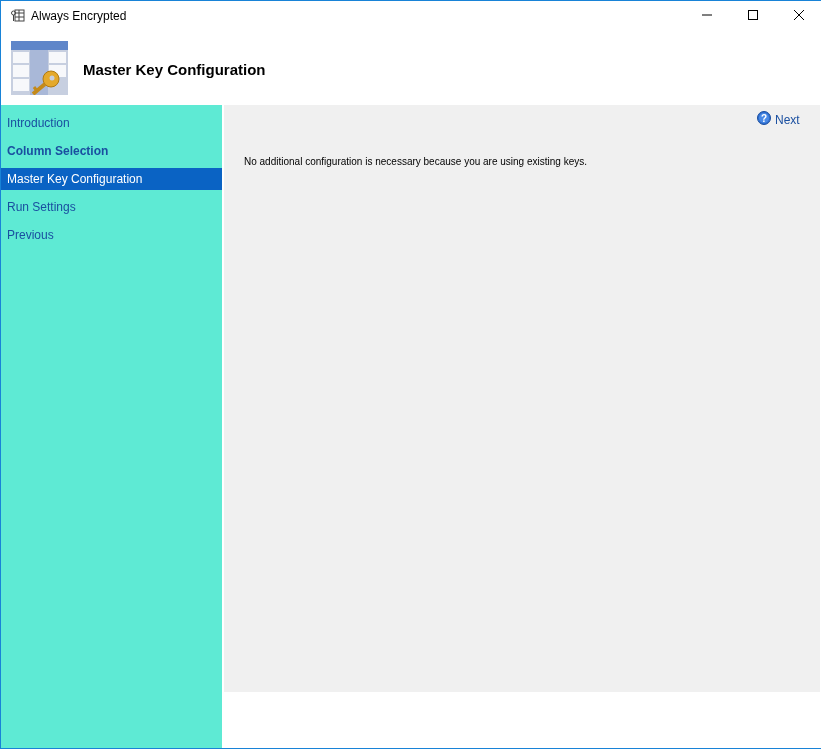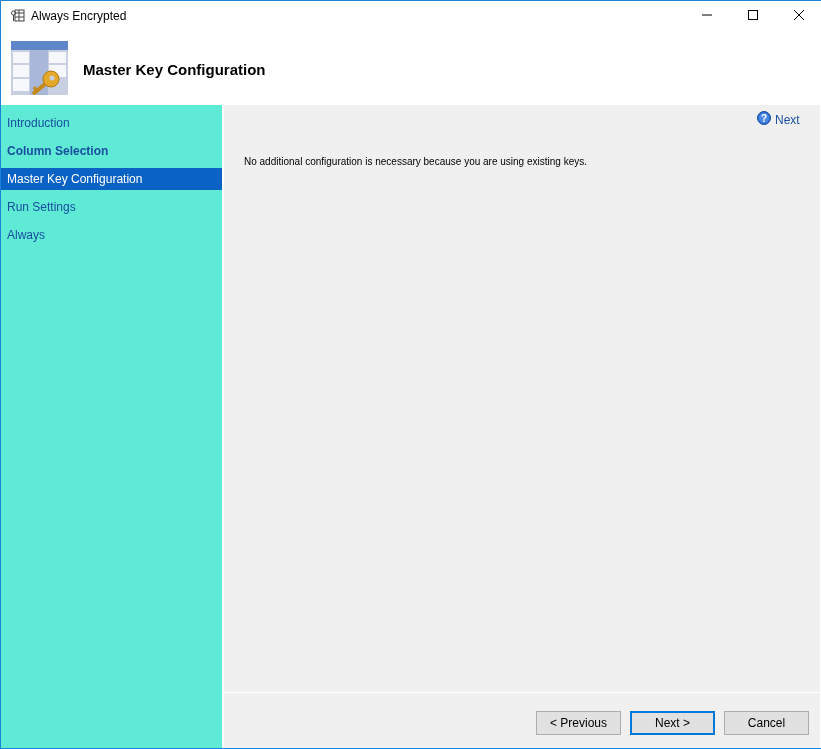--- a/index.html
+++ b/index.html
@@ -89,39 +89,34 @@
       </svg>
     </span>
     <div class="page-title">Master Key Configuration</div>
   </div>
 
   <div class="sidebar">
     <div class="nav-item" style="top:7px;">Introduction</div>
     <div class="nav-item" style="top:35px;font-weight:bold;">Column Selection</div>
     <div class="nav-item active" style="top:63px;">Master Key Configuration</div>
     <div class="nav-item" style="top:91px;">Run Settings</div>
-    <div class="nav-item" style="top:119px;">Always</div>
+    <div class="nav-item" style="top:119px;">Previous</div>
   </div>
 
   <div class="divider-v"></div>
 
   <div class="content">
     <div class="help">
       <span>
         <svg width="14" height="14" viewBox="0 0 14 14">
           <circle cx="7" cy="7" r="6.5" fill="#2f6fcf" stroke="#1b4fa0"></circle>
           <circle cx="7" cy="7" r="5" fill="#4a8ae6"></circle>
           <text x="7" y="10.5" text-anchor="middle" font-size="10" font-weight="bold" fill="#fff" font-family="Liberation Sans, sans-serif">?</text>
         </svg>
       </span>
       <span>Next</span>
     </div>
     <div class="message">No additional configuration is necessary because you are using existing keys.</div>
   </div>
 
   <div class="divider-h"></div>
 
-  <div class="footer">
-    <div class="btn btn-prev">&lt; Previous</div>
-    <div class="btn btn-next default">Next &gt;</div>
-    <div class="btn btn-cancel">Cancel</div>
-  </div>
 </div>
 
 </body></html>

